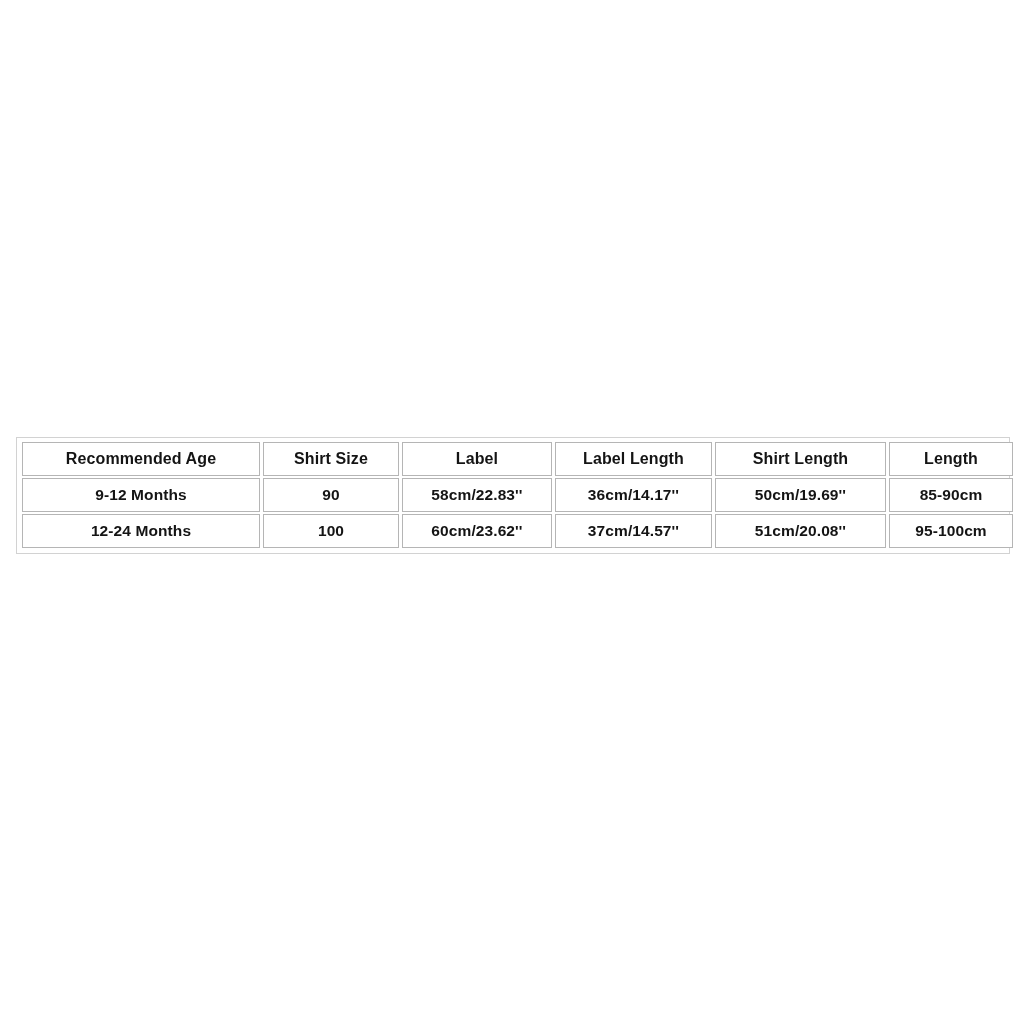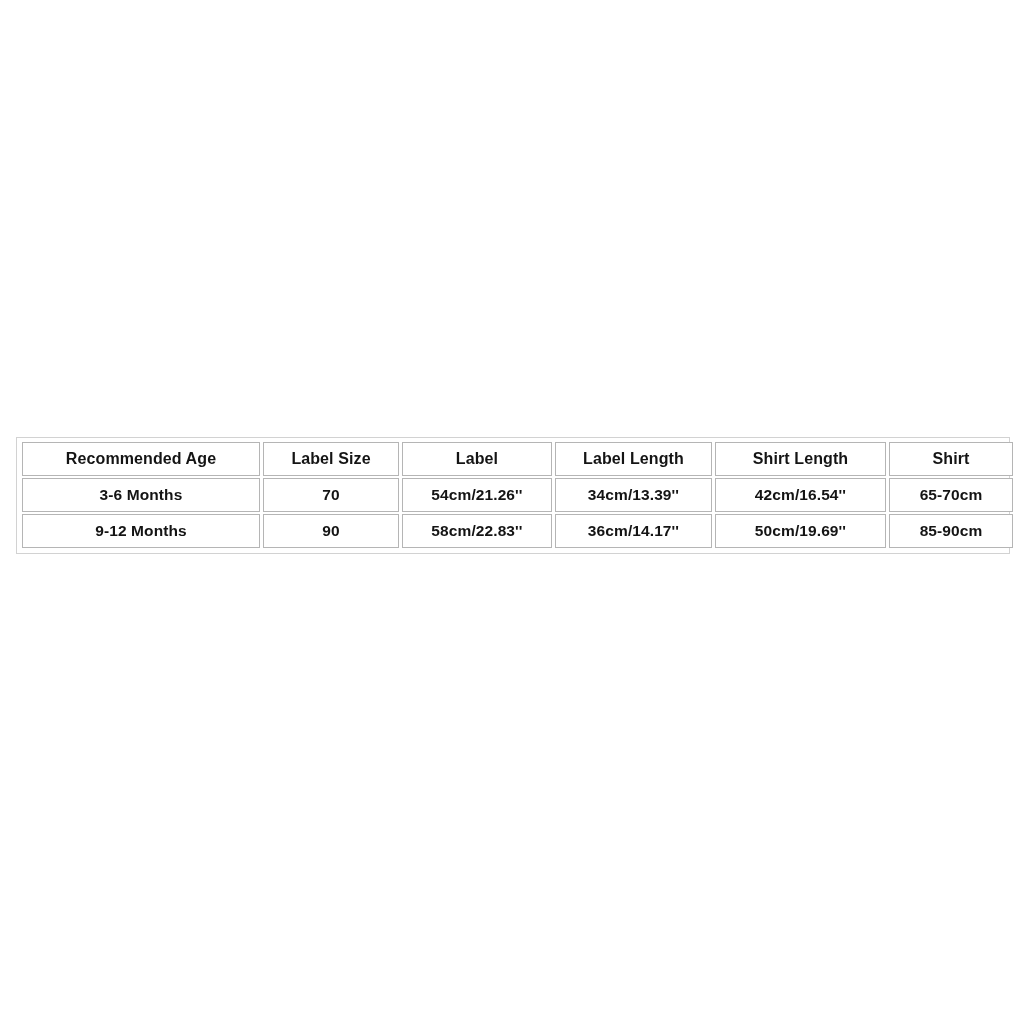--- a/index.html
+++ b/index.html
@@ -81,41 +81,41 @@
         <col class="c-age">
         <col class="c-label">
         <col class="c-bust">
         <col class="c-shirt">
         <col class="c-pants">
         <col class="c-height">
       </colgroup>
       <thead>
         <tr>
           <th>Recommended Age</th>
-          <th>Label Size</th>
+          <th>Shirt Size</th>
           <th>Label</th>
           <th>Label Length</th>
           <th>Shirt Length</th>
-          <th>Shirt</th>
+          <th>Length</th>
         </tr>
       </thead>
       <tbody>
-        <tr>
-          <td>3-6 Months</td>
-          <td>70</td>
-          <td>54cm/21.26''</td>
-          <td>34cm/13.39''</td>
-          <td>42cm/16.54''</td>
-          <td>65-70cm</td>
-        </tr>
         <tr>
           <td>9-12 Months</td>
           <td>90</td>
           <td>58cm/22.83''</td>
           <td>36cm/14.17''</td>
           <td>50cm/19.69''</td>
           <td>85-90cm</td>
         </tr>
+        <tr>
+          <td>12-24 Months</td>
+          <td>100</td>
+          <td>60cm/23.62''</td>
+          <td>37cm/14.57''</td>
+          <td>51cm/20.08''</td>
+          <td>95-100cm</td>
+        </tr>
       </tbody>
     </table>
   </div>
 
 </div>
 
 </body></html>

